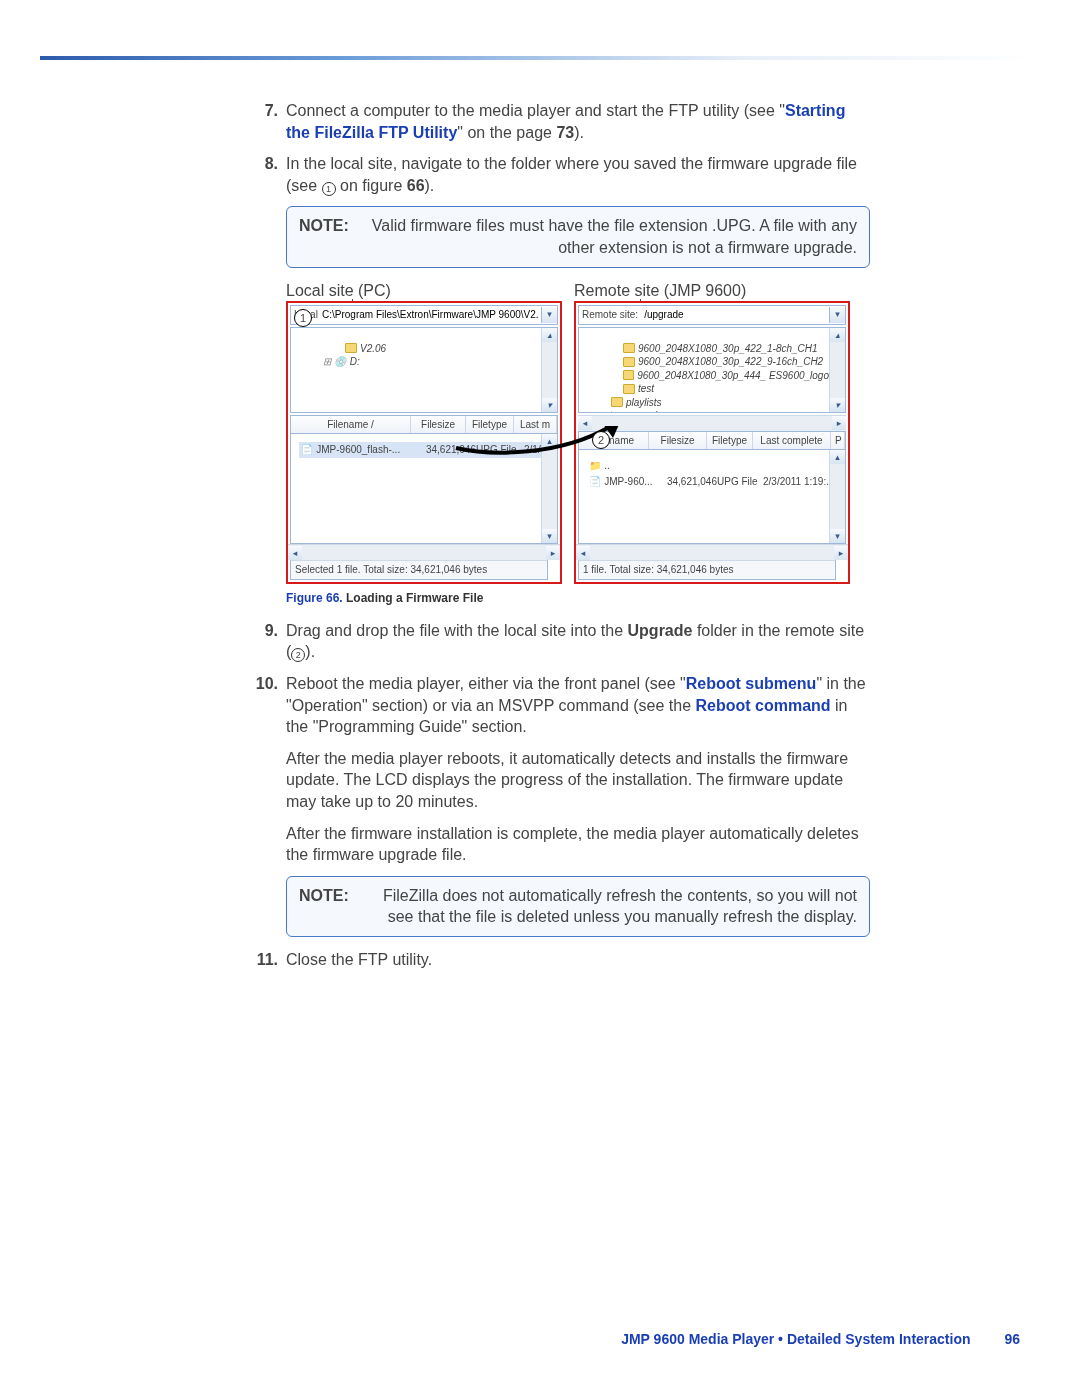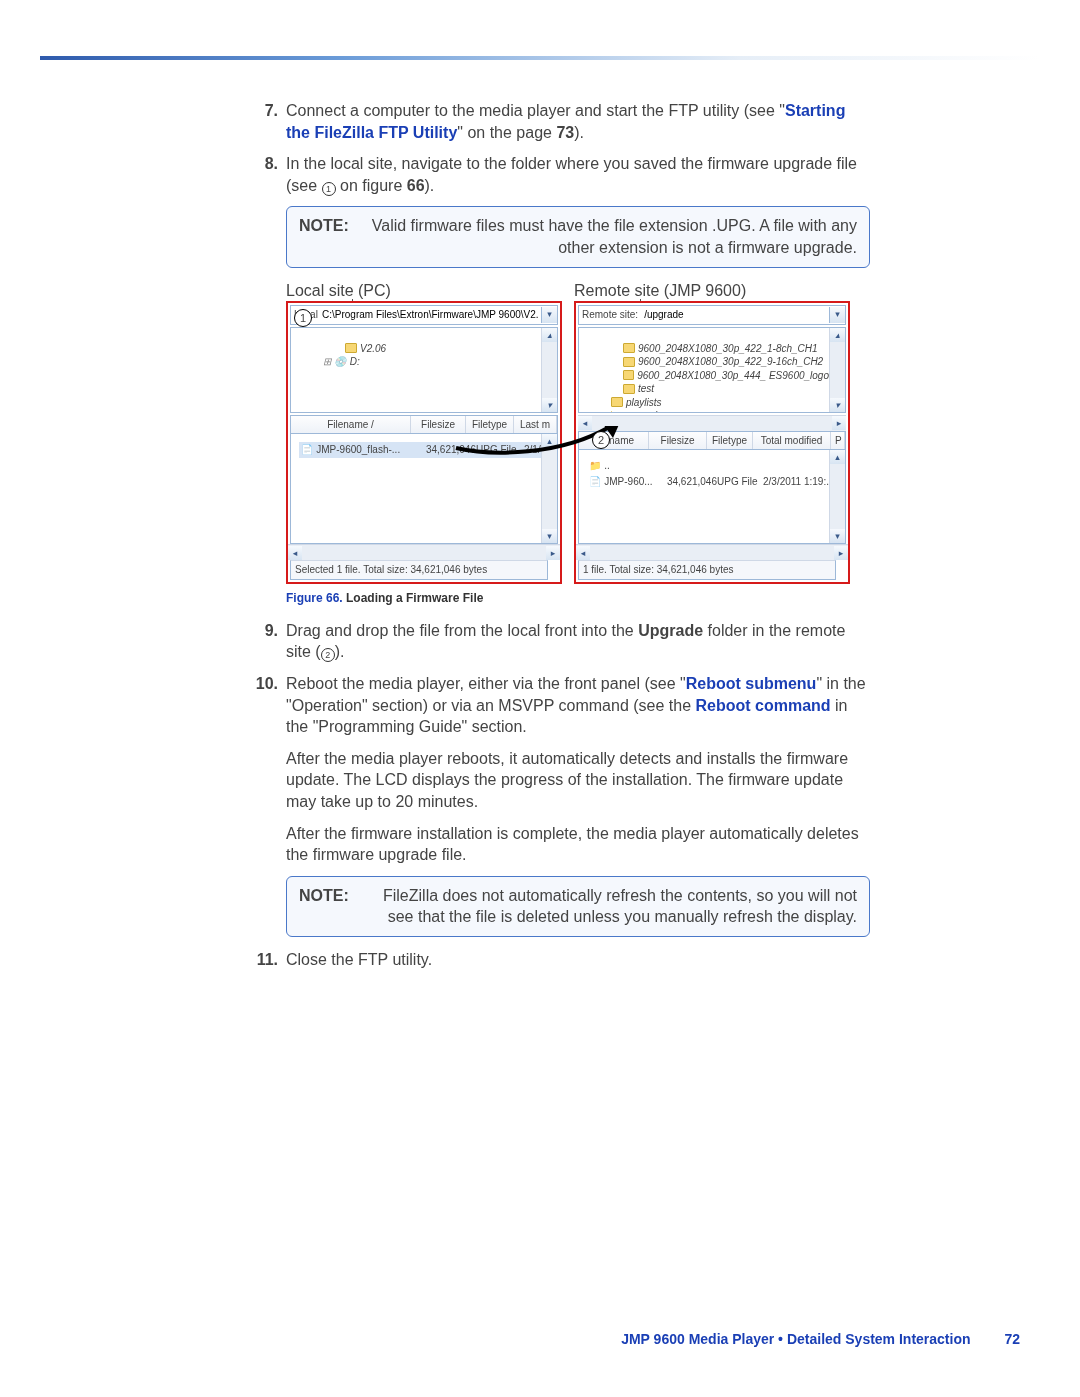--- a/index.html
+++ b/index.html
@@ -298,21 +298,21 @@
           </div>
           <div class="scroll-h" style="margin:0 2px">
               <div class="lf">◂</div>
               <div class="rt">▸</div>
             </div>
           <div class="callout" style="left:16px; top:128px;">2</div>
           <div class="cols">
             <div style="width:70px">Filename</div>
             <div style="width:58px">Filesize</div>
             <div style="width:46px">Filetype</div>
-            <div style="width:78px">Total modified</div>
+            <div style="width:78px">Last complete</div>
             <div style="flex:1">P</div>
           </div>
           <div class="filelist" style="height:94px">
             <div class="row">
               <div style="width:70px">📁 <span>..</span></div>
             </div>
             <div class="row">
               <div style="width:70px">📄 <span>JMP-960...</span></div>
               <div style="width:58px; text-align:right">34,621,046</div>
               <div style="width:46px">UPG File</div>
@@ -334,21 +334,21 @@
     </div>
   </div>
 
   <div class="figure-caption">
     <span>Figure 66.</span><span class="cap-title"> Loading a Firmware File</span>
   </div>
 
   <div class="step">
     <div class="step-num">9.</div>
     <div class="step-body">
-      <span>Drag and drop the file from the local front into the </span><span class="mono">Upgrade</span><span> folder in the remote site (</span><span class="circled">2</span><span>).</span>
+      <span>Drag and drop the file with the local site into the </span><span class="mono">Upgrade</span><span> folder in the remote site (</span><span class="circled">2</span><span>).</span>
     </div>
   </div>
 
   <div class="step">
     <div class="step-num">10.</div>
     <div class="step-body">
       <span>Reboot the media player, either via the front panel (see "</span><span class="link">Reboot submenu</span><span>" in the "Operation" section) or via an MSVPP command (see the </span><span class="link">Reboot command</span><span> in the "Programming Guide" section.</span>
     </div>
   </div>
 
@@ -362,14 +362,14 @@
 
   <div class="step" style="margin-top:12px">
     <div class="step-num">11.</div>
     <div class="step-body">Close the FTP utility.</div>
   </div>
 
 </div>
 
 <div class="footer">
   <span>JMP 9600 Media Player • Detailed System Interaction</span>
-  <span class="pn">72</span>
+  <span class="pn">96</span>
 </div>
 
 </body></html>

